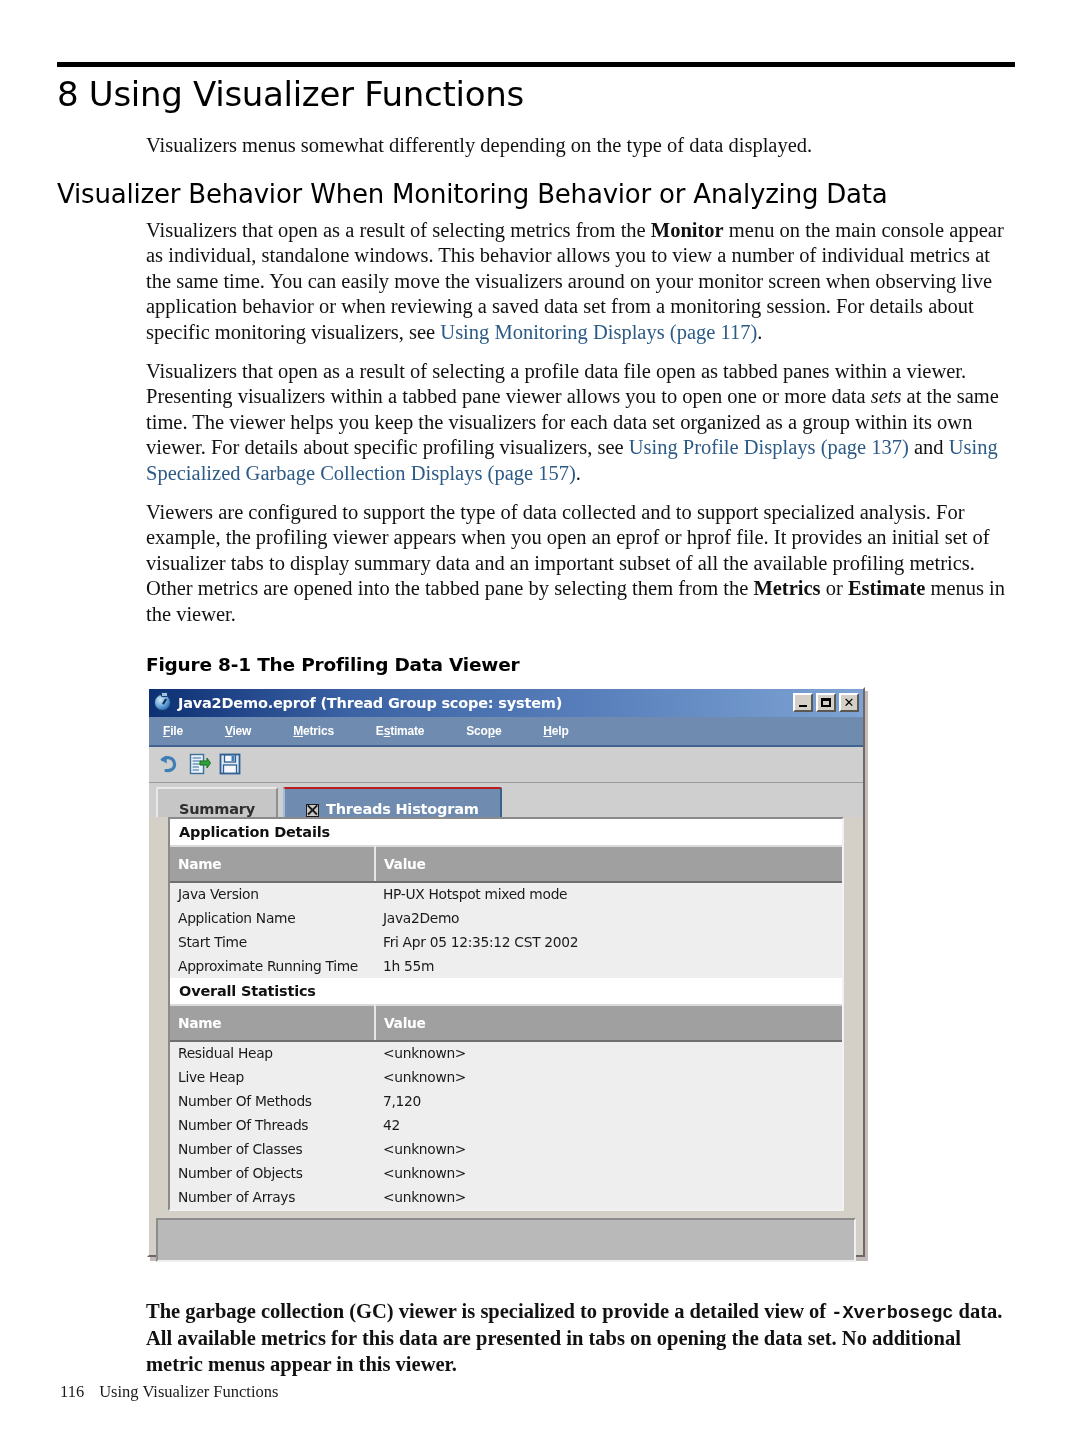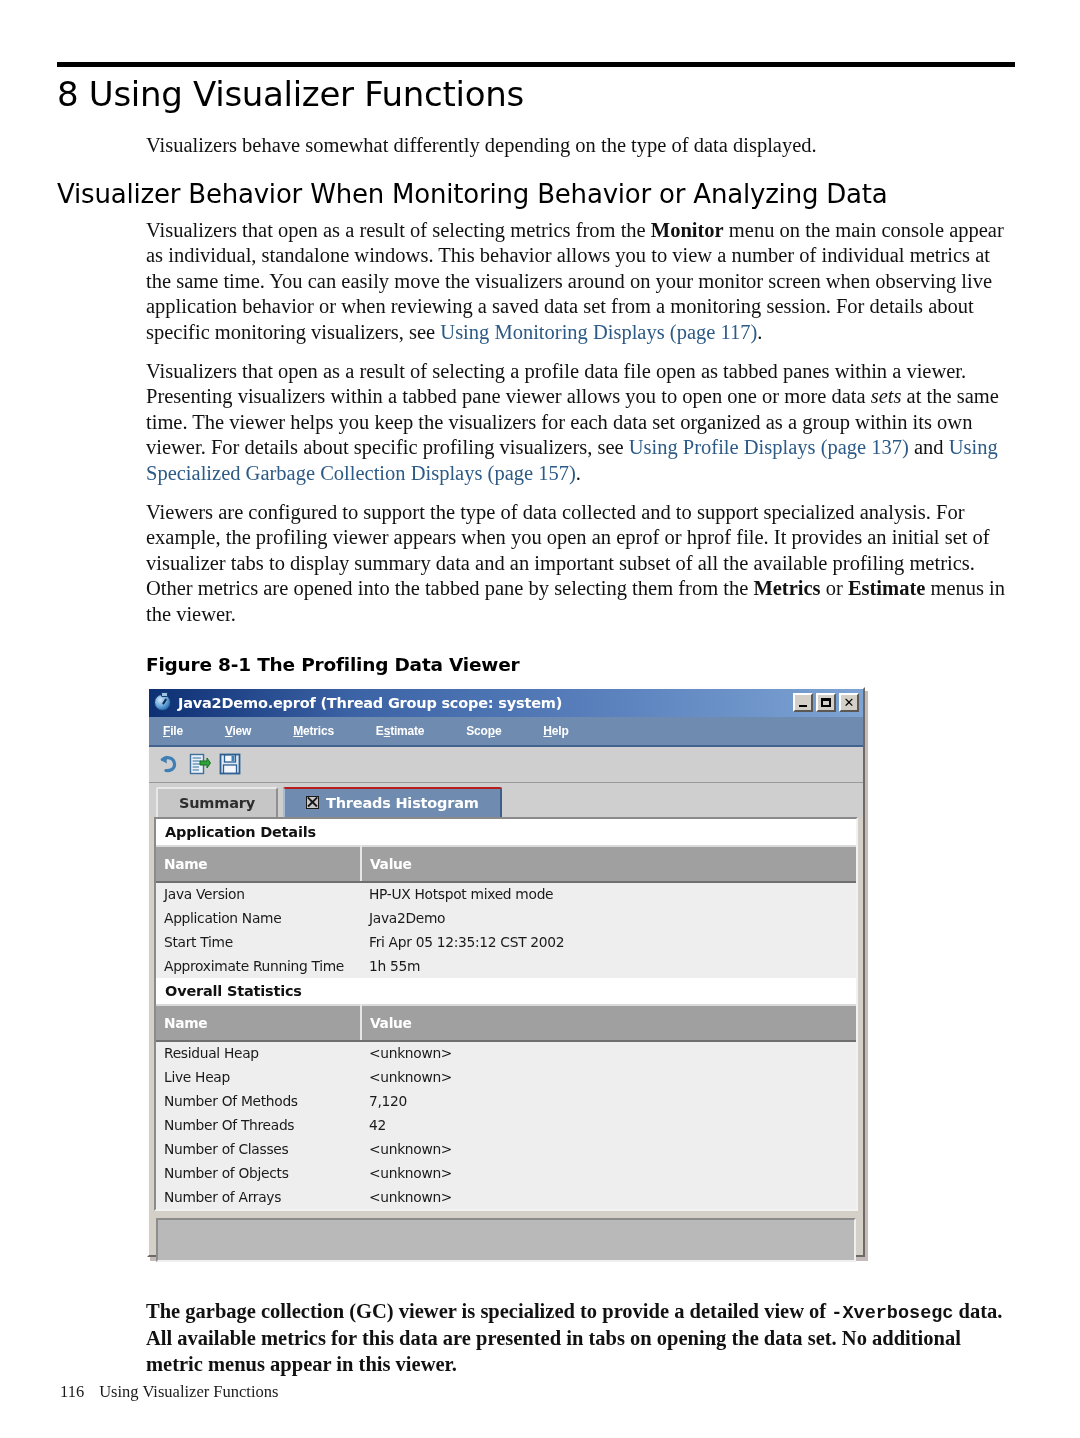--- a/index.html
+++ b/index.html
@@ -200,21 +200,21 @@
     background: #cfcfcf;
     display: flex;
     align-items: flex-end;
     padding-left: 7px;
     position: relative;
   }
   .tab {
     height: 30px;
     padding: 0 21px;
     display: flex;
-    align-items: center;
+    align-items: flex-end;
     gap: 7px;
     font-family: "DejaVu Sans", sans-serif;
     font-size: 14.5px;
     font-weight: bold;
     letter-spacing: -0.2px;
     border-top-left-radius: 2px;
     border-top-right-radius: 2px;
   }
   .tab.inactive {
     background: #c6c6c6;
@@ -244,21 +244,21 @@
     left: -1px; top: 4px;
     width: 13px; height: 1.6px;
     background: #1a1a1a;
   }
   .tab-close::before { transform: rotate(45deg); }
   .tab-close::after { transform: rotate(-45deg); }
 
   
   .panel {
     background: #f0abfc;
-    margin: 0 5px;
+    margin: 0 19px;
     border-top: 2px solid #8a8a8a;
     border-left: 2px solid #8a8a8a;
     border-right: 2px solid #f2f2f2;
     border-bottom: 2px solid #f2f2f2;
     padding: 0;
     height: 394px;
     overflow: hidden;
   }
   .grp-title {
     font-family: "DejaVu Sans", sans-serif;
@@ -322,21 +322,21 @@
 </head>
 <body>
 
 <div class="page">
 
   <div class="top-rule"></div>
   <div class="chapter-title">8 Using Visualizer Functions</div>
 
   <div class="content">
 
-    <p class="body">Visualizers behave somewhat differently depending on the type of data displayed.</p>
+    <p class="body">Visualizers menus somewhat differently depending on the type of data displayed.</p>
 
     <h2 class="section">Visualizer Behavior When Monitoring Behavior or Analyzing Data</h2>
 
     <p class="body"><span>Visualizers that open as a result of selecting metrics from the </span><span class="bld">Monitor</span><span> menu on the main console appear as individual, standalone windows. This behavior allows you to view a number of individual metrics at the same time. You can easily move the visualizers around on your monitor screen when observing live application behavior or when reviewing a saved data set from a monitoring session. For details about specific monitoring visualizers, see </span><span class="lnk">Using Monitoring Displays (page 117)</span><span>.</span></p>
 
     <p class="body"><span>Visualizers that open as a result of selecting a profile data file open as tabbed panes within a viewer. Presenting visualizers within a tabbed pane viewer allows you to open one or more data </span><span class="ital">sets</span><span> at the same time. The viewer helps you keep the visualizers for each data set organized as a group within its own viewer. For details about specific profiling visualizers, see </span><span class="lnk">Using Profile Displays (page 137)</span><span> and </span><span class="lnk">Using Specialized Garbage Collection Displays (page 157)</span><span>.</span></p>
 
     <p class="body"><span>Viewers are configured to support the type of data collected and to support specialized analysis. For example, the profiling viewer appears when you open an eprof or hprof file. It provides an initial set of visualizer tabs to display summary data and an important subset of all the available profiling metrics. Other metrics are opened into the tabbed pane by selecting them from the </span><span class="bld">Metrics</span><span> or </span><span class="bld">Estimate</span><span> menus in the viewer.</span></p>
 
     <h3 class="figcap">Figure 8-1 The Profiling Data Viewer</h3>

